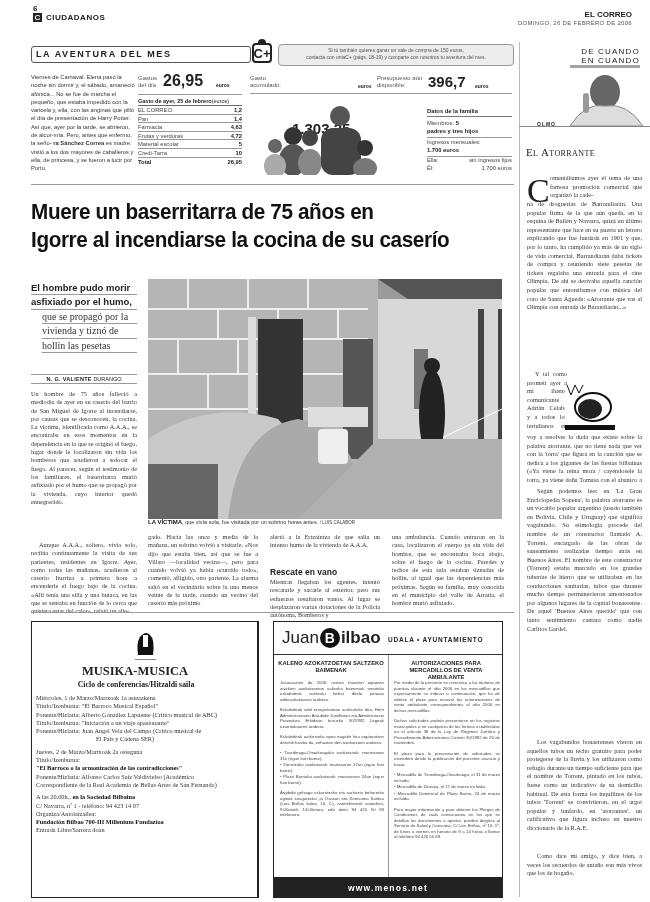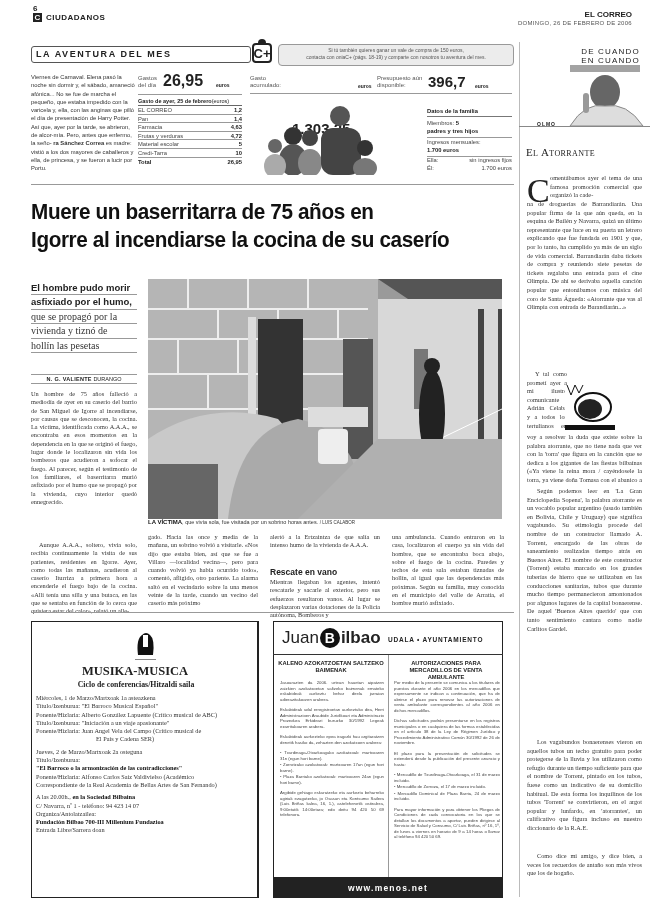--- a/index.html
+++ b/index.html
@@ -47,36 +47,36 @@
 
   .family-photo { left: 255px; top: 98px; width: 175px; height: 77px; }
   .family-data { left: 427px; top: 108px; width: 85px; font: 5.8px "Liberation Sans", sans-serif; color: #444; }
   .family-data .t { font-weight: bold; color: #222; border-bottom: 1px solid #777; padding-bottom: 2px; margin-bottom: 2px; }
   .family-data .blk { border-bottom: 1px solid #999; padding: 1px 0 2px; line-height: 7.5px; }
   .family-data b { color: #222; }
   .family-data .row { display:flex; justify-content: space-between; line-height: 7.5px; }
 
   
   .dcec { left: 570px; top: 47px; font: 8px "Liberation Sans", sans-serif; letter-spacing: 1.2px; line-height: 9px; text-align: right; width: 70px; }
-  .dcec .u { border-bottom: 7px solid #a3a3a3; }
+  .dcec .u { border-bottom: 3px solid #a3a3a3; }
   .olmo-photo { left: 565px; top: 68px; width: 80px; height: 58px; }
   .olmo-name { left: 537px; top: 121px; font: bold 5px "Liberation Sans", sans-serif; letter-spacing: 1px; }
   .col-title { left: 526px; top: 146px; font: 11px "Liberation Serif", serif; letter-spacing: .4px; font-variant: small-caps; }
   .col-text { font: 6.3px "Liberation Serif", serif; line-height: 8.6px; color: #333; text-align: justify; }
   .dropcap { left: 527px; top: 176px; font: 34px "Liberation Serif", serif; line-height: 30px; color: #222; }
   .col-illus { left: 565px; top: 385px; width: 50px; height: 45px; }
 
   
   .headline { left: 31px; top: 198px; width: 480px; font: bold 22.5px "Liberation Sans", sans-serif; line-height: 28px; letter-spacing: -.4px; color: #111; transform: scaleX(.92); transform-origin: left top; }
 
   
   .subhead { left: 31px; top: 281px; width: 106px; font-family: "Liberation Sans", sans-serif; font-size: 9.5px; line-height: 13.4px; }
   .subhead .l { border-bottom: 1px solid #999; display: block; }
   .subhead .b { font-weight: bold; }
-  .subhead .n { font-family: "Liberation Serif", serif; font-size: 10px; color: #333; }
+  .subhead .n { font-family: "Liberation Serif", serif; font-size: 10px; color: #333; margin-left: 11px; }
   .byline { left: 31px; top: 374px; width: 106px; border-top: 1px solid #999; border-bottom: 1px solid #999; font: 5.5px "Liberation Sans", sans-serif; text-align: center; padding: 1px 0; }
   .byline b { letter-spacing: .3px; }
 
   .body-text { font: 6.3px "Liberation Serif", serif; line-height: 8.3px; color: #333; text-align: justify; }
 
   .main-photo { left: 148px; top: 279px; width: 354px; height: 240px; }
   .caption { left: 148px; top: 519px; font: 5.5px "Liberation Sans", sans-serif; color: #333; }
   .caption b { font-weight: bold; font-size: 6px; color: #111; }
   .caption .cr { font-size: 4.5px; }
   .subtitle-h { font: bold 8.5px "Liberation Sans", sans-serif; color: #222; }

